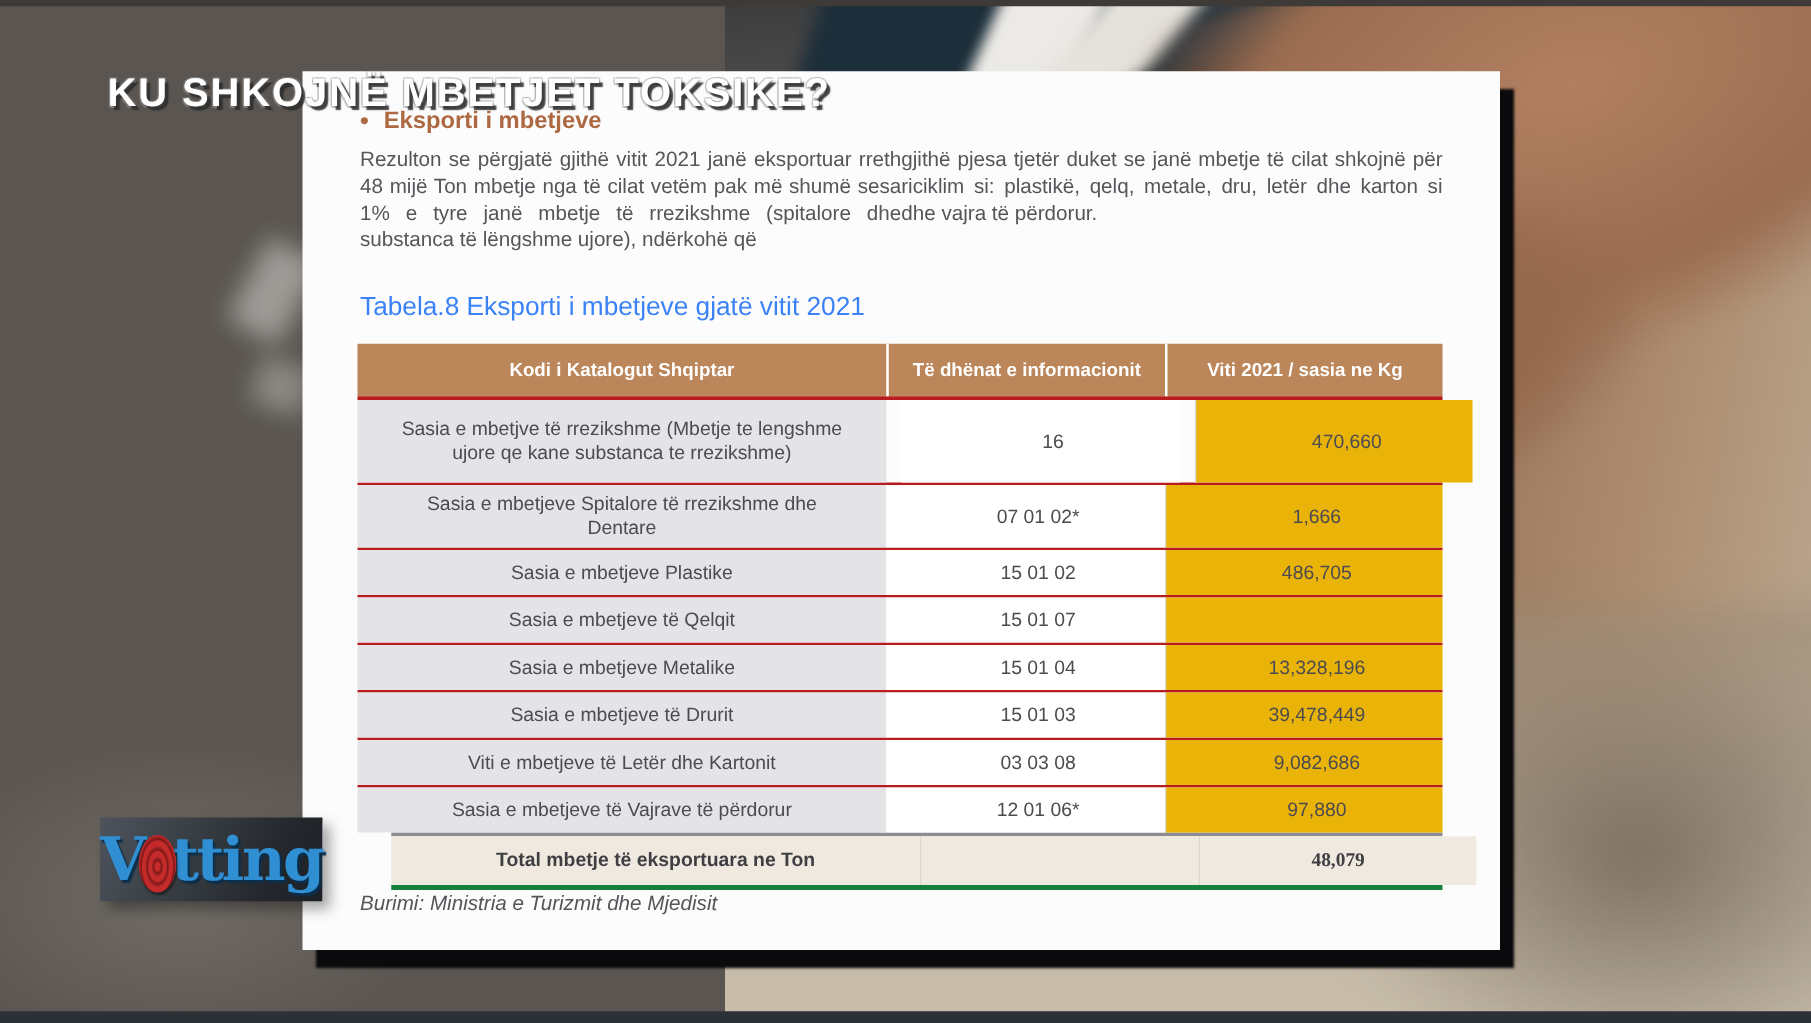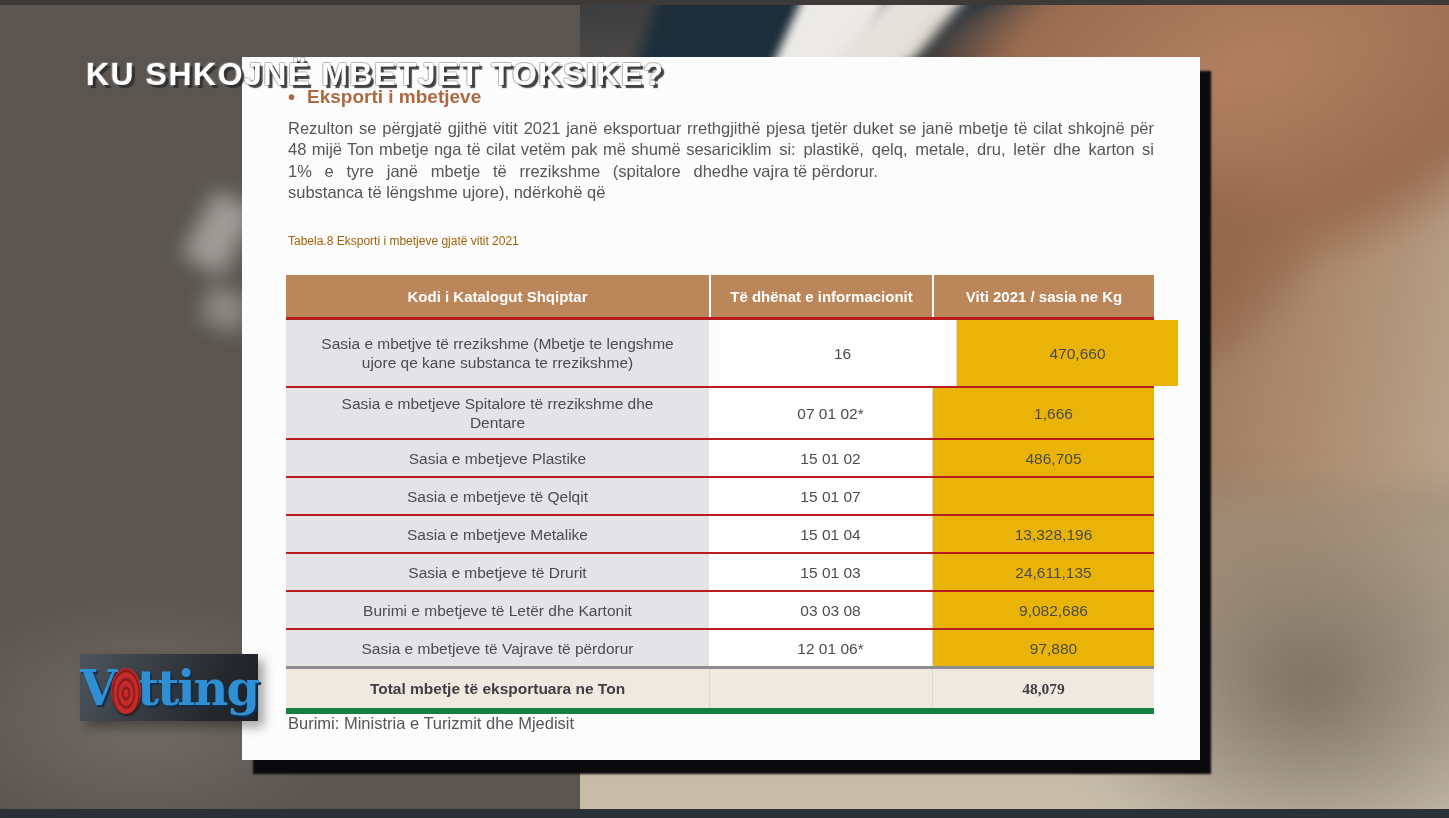--- a/index.html
+++ b/index.html
@@ -49,44 +49,44 @@
   .panel { position:absolute; left:242px; top:57px; width:958px; height:703px; background:#fcfcfd;
     box-shadow:11px 14px 2px #0a0a0c; z-index:2; }
 
   .heading { position:absolute; left:46px; top:29px; display:flex; align-items:center; gap:12px;
     color:#ad6a42; font-size:19px; font-weight:bold; }
   .heading .bullet { font-size:20px; line-height:1; }
 
   .cols { position:absolute; left:46px; top:61px; width:866px; display:flex; }
   .cols .col { flex:1; font-size:16.5px; line-height:21.4px; color:#56565a; text-align:justify; }
 
-  .caption { position:absolute; left:46px; top:177px; font-size:12px; color:#a16207; }
+  .caption { position:absolute; left:46px; top:177px; font-size:21px; color:#3b82f6; }
 
   .tbl { position:absolute; left:44px; top:218px; width:868px; }
   .tbl-header { display:grid; grid-template-columns:423px 223px 222px; background:#bb8659; height:42px; }
   .tbl-header .hcell { display:flex; align-items:center; justify-content:center; color:#ffffff;
     font-weight:bold; font-size:15px; text-align:center; }
   .tbl-header .hcell + .hcell { border-left:2px solid #fff; }
 
   .tbl-row { display:grid; grid-template-columns:423px 223px 222px; border-top:2px solid #b91c1c; }
   .tbl-row.first { border-top:3px solid #b91c1c;gap:12px; }
   .tbl-row .cell { display:flex; align-items:center; justify-content:center; text-align:center;
     font-size:15.5px; color:#4c4c50; min-height:36px; line-height:19px;padding-left:20px; }
   .tbl-row .label { background:#e4e3e6; padding:6px 26px; }
   .tbl-row .code  { background:#ffffff; }
   .tbl-row .value { background:#eab308; border-left:1px solid #d9d8db; }
   .tbl-row.tall .cell { min-height:66px; }
 
   .tbl-total { display:grid; grid-template-columns:423px 223px 222px; border-top:3px solid #8d8c91;
-    border-bottom:6px solid #15803d; }
+    border-bottom:4px solid #15803d;margin-left:27px; }
   .tbl-total .cell { display:flex; align-items:center; justify-content:center; min-height:39px;
     background:#efe9e0; font-size:15.5px; color:#3f3f43; font-weight:bold; }
   .tbl-total .cell + .cell { border-left:1px solid #ded7ca;font-family:Liberation Serif, serif; }
 
-  .source { position:absolute; left:46px; top:657px; font-size:16.5px; color:#55555a; }
+  .source { position:absolute; left:46px; top:657px; font-size:16.5px; color:#55555a;font-style:italic; }
 
   
   .show-title { position:absolute; left:86px; top:56px; z-index:3; font-size:32px; font-weight:bold;
     letter-spacing:1.5px; color:#ffffff; white-space:nowrap;
     text-shadow: 3px 3px 1px rgba(45,45,45,.9),
                  -1px -1px 0 rgba(150,150,150,.45), 1px -1px 0 rgba(150,150,150,.45),
                  -1px 1px 0 rgba(150,150,150,.45), 1px 1px 0 rgba(150,150,150,.45); }
 
   .logo { position:absolute; left:80px; top:654px; width:178px; height:67px; z-index:3;
     background:linear-gradient(115deg, #4d545c 0%, #3a4046 35%, #24282d 75%, #1d2025 100%);
@@ -173,25 +173,25 @@
 
       <div class="tbl-row">
         <div class="cell label">Sasia e mbetjeve Metalike</div>
         <div class="cell code">15 01 04</div>
         <div class="cell value">13,328,196</div>
       </div>
 
       <div class="tbl-row">
         <div class="cell label">Sasia e mbetjeve të Drurit</div>
         <div class="cell code">15 01 03</div>
-        <div class="cell value">24,611,135</div>
-      </div>
-
-      <div class="tbl-row">
-        <div class="cell label">Burimi e mbetjeve të Letër dhe Kartonit</div>
+        <div class="cell value">39,478,449</div>
+      </div>
+
+      <div class="tbl-row">
+        <div class="cell label">Viti e mbetjeve të Letër dhe Kartonit</div>
         <div class="cell code">03 03 08</div>
         <div class="cell value">9,082,686</div>
       </div>
 
       <div class="tbl-row">
         <div class="cell label">Sasia e mbetjeve të Vajrave të përdorur</div>
         <div class="cell code">12 01 06*</div>
         <div class="cell value">97,880</div>
       </div>
     </div>

